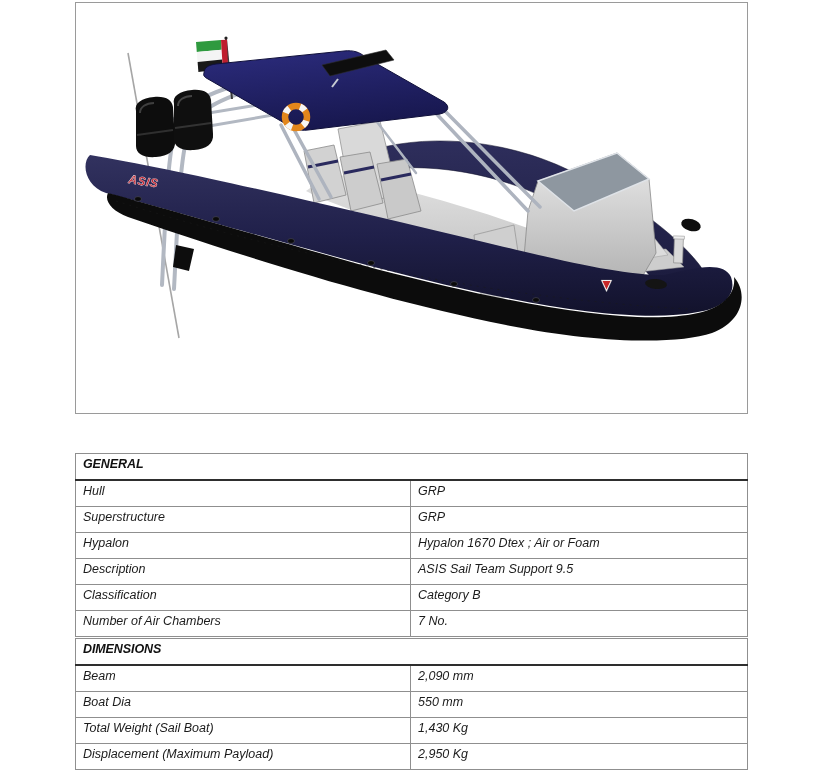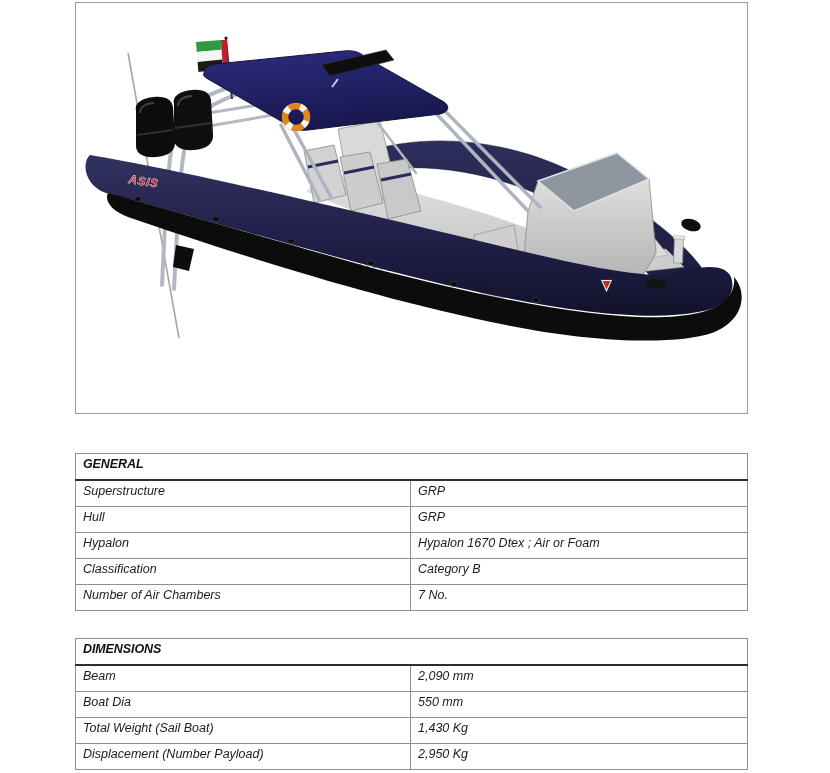--- a/index.html
+++ b/index.html
@@ -175,30 +175,34 @@
   <table class="spec" id="t-general">
     <colgroup>
         <col style="width:335px">
         <col>
       </colgroup>
     <tbody>
       <tr class="hdr">
         <td colspan="2">GENERAL</td>
       </tr>
       <tr>
+        <td>Hull</td>
+        <td>GRP</td>
+      </tr>
+      <tr>
         <td>Superstructure</td>
         <td>GRP</td>
       </tr>
       <tr>
-        <td>Hull</td>
-        <td>GRP</td>
-      </tr>
-      <tr>
         <td>Hypalon</td>
         <td>Hypalon 1670 Dtex ; Air or Foam</td>
+      </tr>
+      <tr>
+        <td>Description</td>
+        <td>ASIS Sail Team Support 9.5</td>
       </tr>
       <tr>
         <td>Classification</td>
         <td>Category B</td>
       </tr>
       <tr>
         <td>Number of Air Chambers</td>
         <td>7 No.</td>
       </tr>
     </tbody>
@@ -219,19 +223,19 @@
       </tr>
       <tr>
         <td>Boat Dia</td>
         <td>550 mm</td>
       </tr>
       <tr>
         <td>Total Weight (Sail Boat)</td>
         <td>1,430 Kg</td>
       </tr>
       <tr>
-        <td>Displacement (Number Payload)</td>
+        <td>Displacement (Maximum Payload)</td>
         <td>2,950 Kg</td>
       </tr>
     </tbody>
   </table>
 
 </div>
 
 </body></html>

